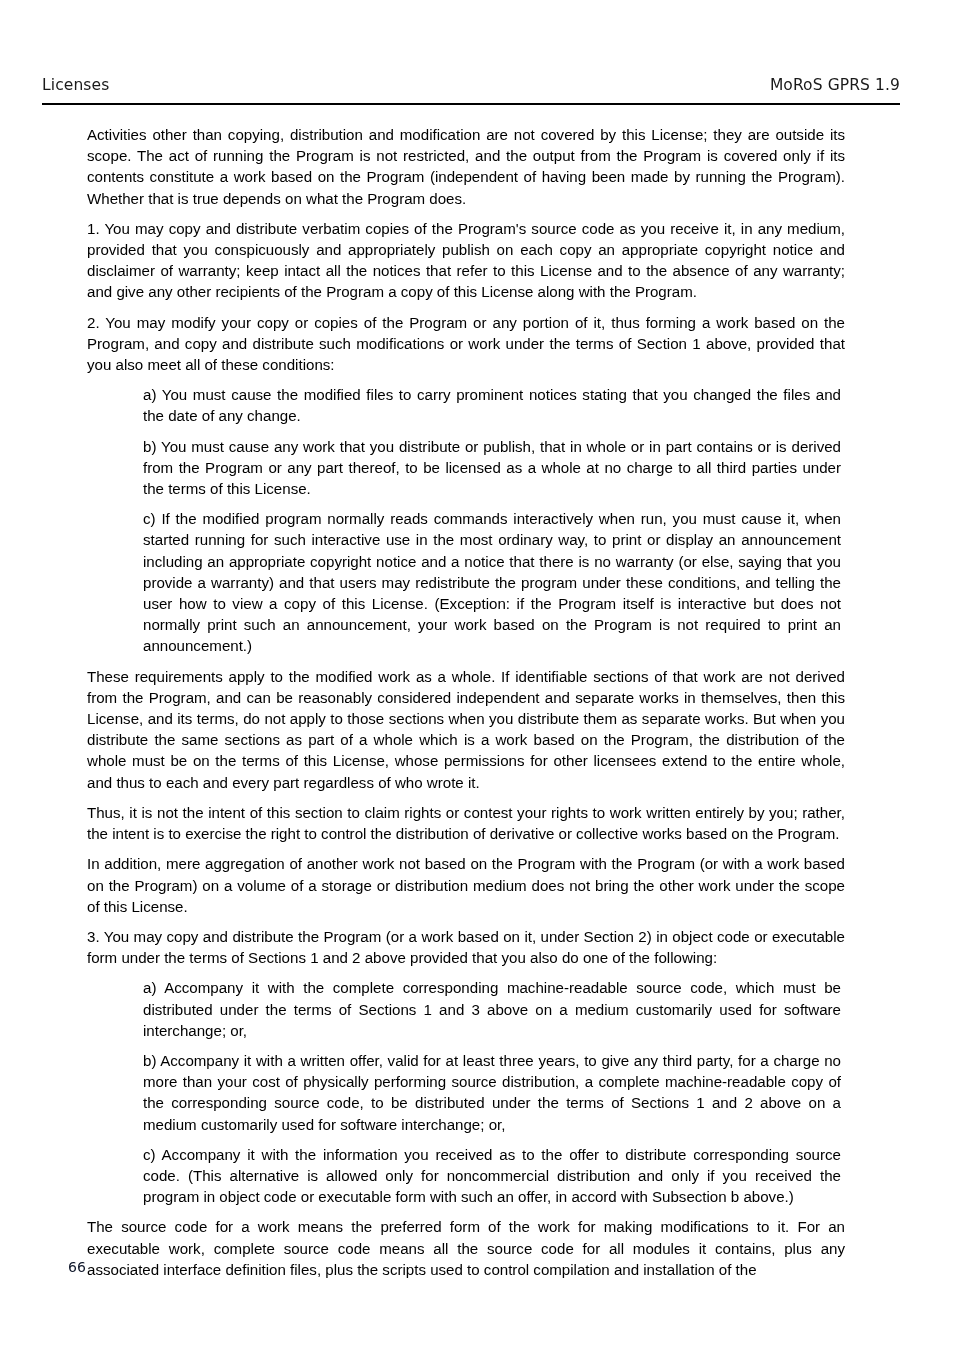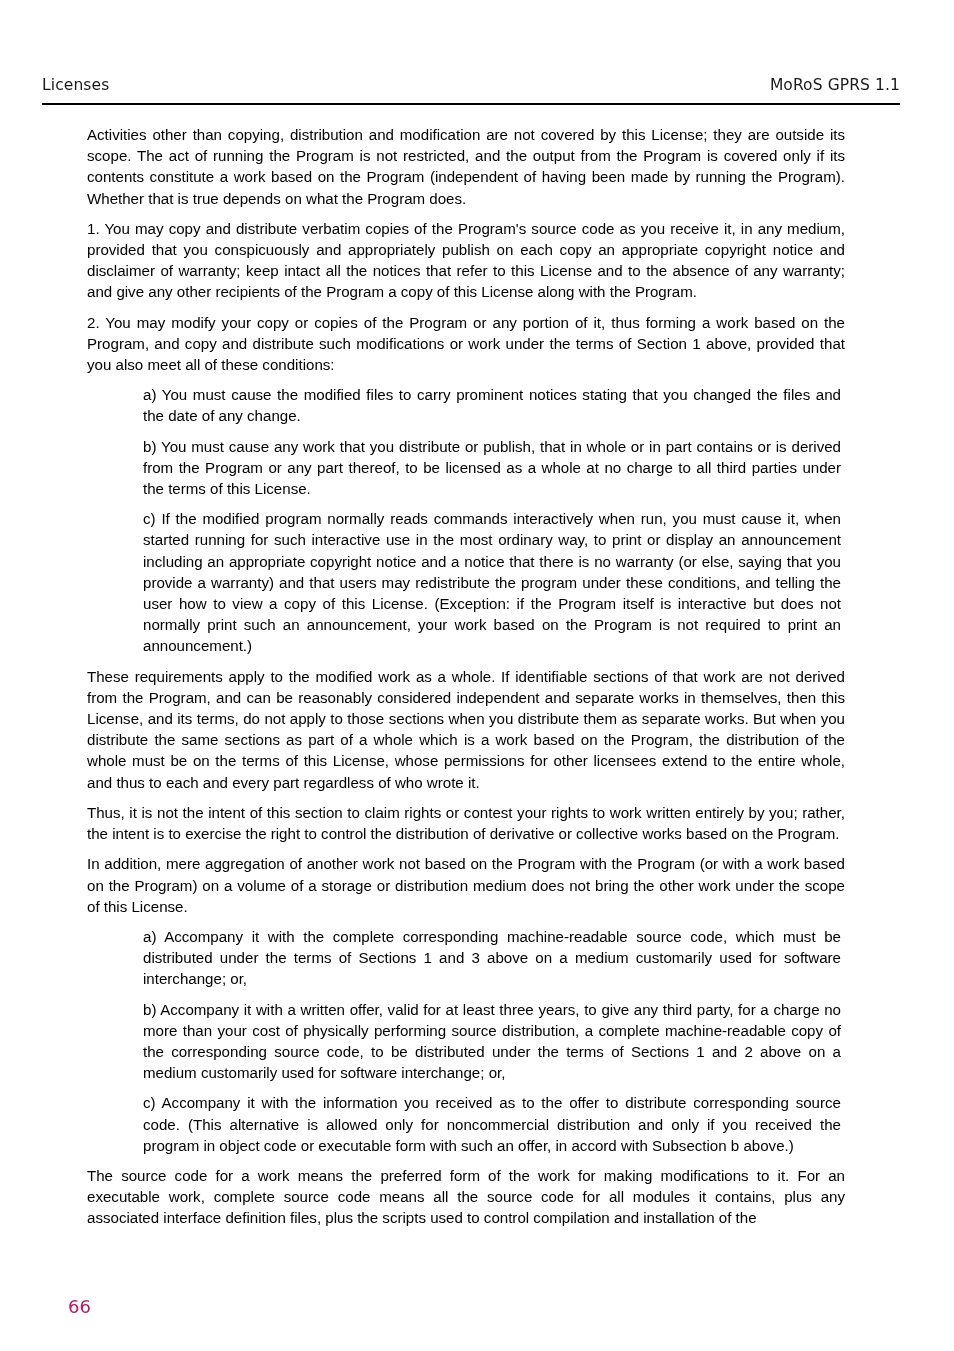--- a/index.html
+++ b/index.html
@@ -70,47 +70,48 @@
   }
   p.indent {
     margin-left: 56px;
     width: 698px;
   }
 
   
   .page-number {
     position: absolute;
     left: 68px;
-    top: 1296px;
+    top: 1259px;
     font-family: "DejaVu Sans", sans-serif;
-    font-size: 18px;
-    color: #be185d;
+    font-size: 14px;
+    color: #0f172a;
   }
 </style>
 </head>
 <body>
 
 <div class="page">
 
   <div class="header">
     <span class="header-left">Licenses</span>
-    <span class="header-right">MoRoS GPRS 1.1</span>
+    <span class="header-right">MoRoS GPRS 1.9</span>
   </div>
   <div class="header-rule"></div>
 
   <div class="body-col">
       <p class="para">Activities other than copying, distribution and modification are not covered by this License; they are outside its scope. The act of running the Program is not restricted, and the output from the Program is covered only if its contents constitute a work based on the Program (independent of having been made by running the Program). Whether that is true depends on what the Program does.</p>
       <p class="para">1. You may copy and distribute verbatim copies of the Program's source code as you receive it, in any medium, provided that you conspicuously and appropriately publish on each copy an appropriate copyright notice and disclaimer of warranty; keep intact all the notices that refer to this License and to the absence of any warranty; and give any other recipients of the Program a copy of this License along with the Program.</p>
       <p class="para">2. You may modify your copy or copies of the Program or any portion of it, thus forming a work based on the Program, and copy and distribute such modifications or work under the terms of Section 1 above, provided that you also meet all of these conditions:</p>
       <p class="para indent">a) You must cause the modified files to carry prominent notices stating that you changed the files and the date of any change.</p>
       <p class="para indent">b) You must cause any work that you distribute or publish, that in whole or in part contains or is derived from the Program or any part thereof, to be licensed as a whole at no charge to all third parties under the terms of this License.</p>
       <p class="para indent">c) If the modified program normally reads commands interactively when run, you must cause it, when started running for such interactive use in the most ordinary way, to print or display an announcement including an appropriate copyright notice and a notice that there is no warranty (or else, saying that you provide a warranty) and that users may redistribute the program under these conditions, and telling the user how to view a copy of this License. (Exception: if the Program itself is interactive but does not normally print such an announcement, your work based on the Program is not required to print an announcement.)</p>
       <p class="para">These requirements apply to the modified work as a whole. If identifiable sections of that work are not derived from the Program, and can be reasonably considered independent and separate works in themselves, then this License, and its terms, do not apply to those sections when you distribute them as separate works. But when you distribute the same sections as part of a whole which is a work based on the Program, the distribution of the whole must be on the terms of this License, whose permissions for other licensees extend to the entire whole, and thus to each and every part regardless of who wrote it.</p>
       <p class="para">Thus, it is not the intent of this section to claim rights or contest your rights to work written entirely by you; rather, the intent is to exercise the right to control the distribution of derivative or collective works based on the Program.</p>
       <p class="para">In addition, mere aggregation of another work not based on the Program with the Program (or with a work based on the Program) on a volume of a storage or distribution medium does not bring the other work under the scope of this License.</p>
+      <p class="para">3. You may copy and distribute the Program (or a work based on it, under Section 2) in object code or executable form under the terms of Sections 1 and 2 above provided that you also do one of the following:</p>
       <p class="para indent">a) Accompany it with the complete corresponding machine-readable source code, which must be distributed under the terms of Sections 1 and 3 above on a medium customarily used for software interchange; or,</p>
       <p class="para indent">b) Accompany it with a written offer, valid for at least three years, to give any third party, for a charge no more than your cost of physically performing source distribution, a complete machine-readable copy of the corresponding source code, to be distributed under the terms of Sections 1 and 2 above on a medium customarily used for software interchange; or,</p>
       <p class="para indent">c) Accompany it with the information you received as to the offer to distribute corresponding source code. (This alternative is allowed only for noncommercial distribution and only if you received the program in object code or executable form with such an offer, in accord with Subsection b above.)</p>
       <p class="para">The source code for a work means the preferred form of the work for making modifications to it. For an executable work, complete source code means all the source code for all modules it contains, plus any associated interface definition files, plus the scripts used to control compilation and installation of the</p>
     </div>
 
   <div class="page-number">66</div>
 
 </div>
 

